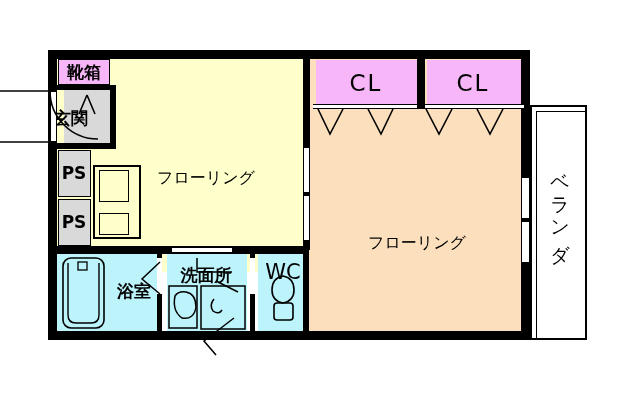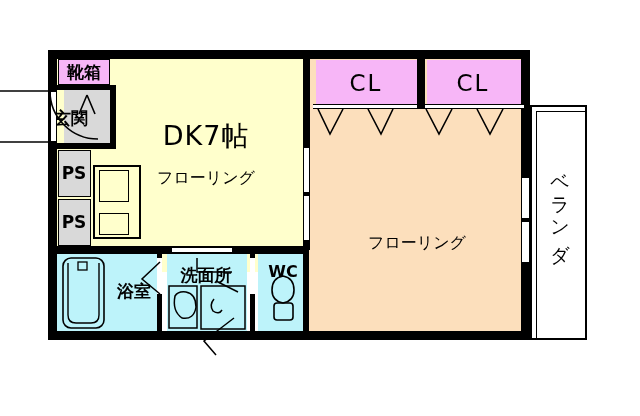--- a/index.html
+++ b/index.html
@@ -27,21 +27,21 @@
   
   .ol1{border:1px solid #000;}
   .ol2{border:2px solid #000;}
 
   
   .t-dk      {font-size:27px;letter-spacing:1px;}
   .t-dksub   {font-size:16px;letter-spacing:0px;}
   .t-yo      {font-size:25px;letter-spacing:1px;}
   .t-yosub   {font-size:16px;}
   .t-cl      {font-size:23px;letter-spacing:2px;}
-  .t-wc      {font-size:16px;font-weight:bold;letter-spacing:0px;}
+  .t-wc      {font-size:21px;font-weight:normal;letter-spacing:0px;}
   .t-small   {font-size:17px;font-weight:bold;}
   .t-ps      {font-size:17px;font-weight:bold;line-height:17px;}
   .t-caption {font-size:15px;font-weight:bold;}
   .t-ver     {font-size:19px;line-height:23px;writing-mode:vertical-rl;
               text-orientation:upright;letter-spacing:2px;}
 
   svg{position:absolute;left:0;top:0;pointer-events:none;}
 </style>
 </head>
 <body>
@@ -52,21 +52,20 @@
   <div class="abs wall" style="left:48px;top:331px;width:482px;height:9px;"></div>
   <div class="abs wall" style="left:48px;top:50px;width:9px;height:290px;"></div>
   <div class="abs wall" style="left:521px;top:50px;width:9px;height:290px;"></div>
 
   <div class="abs room dk" style="left:57px;top:59px;width:251px;height:213px;"></div>
 
   <div class="abs ol2" style="left:93px;top:165px;width:48px;height:74px;background:#ffffcc;"></div>
   <div class="abs ol1" style="left:99px;top:170px;width:30px;height:32px;background:#ffffcc;"></div>
   <div class="abs ol1" style="left:99px;top:213px;width:30px;height:22px;background:#ffffcc;"></div>
 
-  <div class="lbl ctr t-dk" style="left:206px;top:135px;">DK7帖</div>
   <div class="lbl ctr t-dksub" style="left:206px;top:178px;">フローリング</div>
 
   <div class="abs kutsu ol1" style="left:58px;top:59px;width:52px;height:26px;"></div>
   <div class="lbl ctr t-small" style="left:84px;top:72px;">靴箱</div>
 
   <div class="abs genkan" style="left:64px;top:90px;width:47px;height:53px;"></div>
   <div class="lbl ctr t-small" style="left:71px;top:118px;">玄関</div>
 
   <div class="abs wall" style="left:57px;top:85px;width:59px;height:5px;"></div>
   <div class="abs wall" style="left:110px;top:85px;width:6px;height:63px;"></div>

